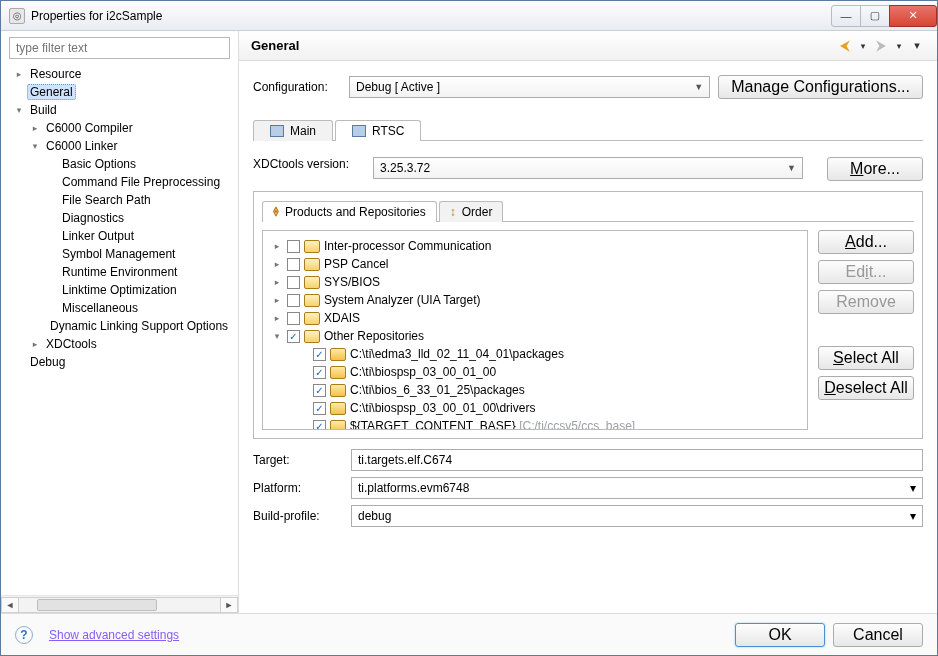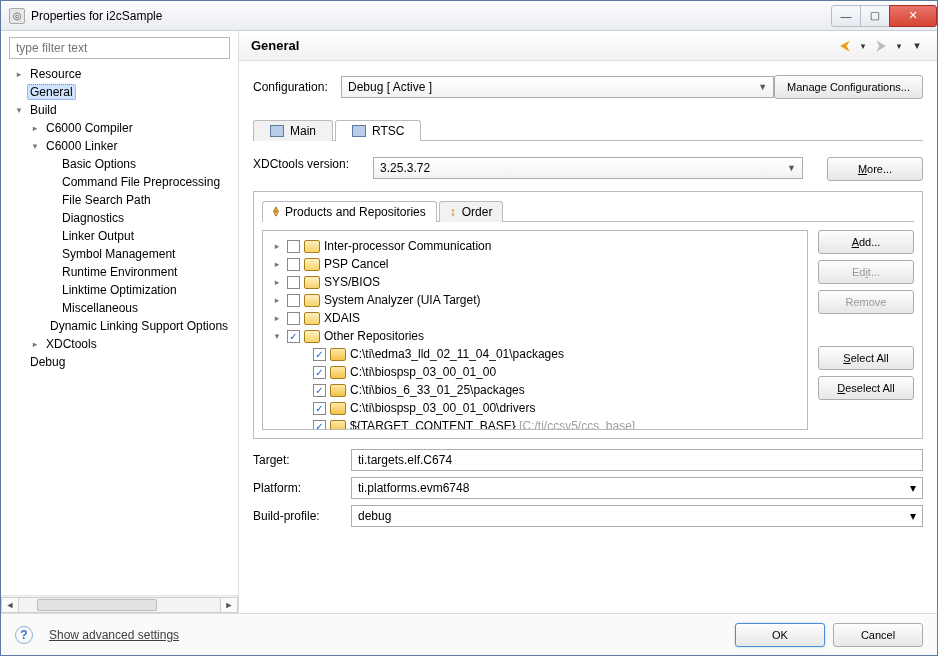--- a/index.html
+++ b/index.html
@@ -102,35 +102,35 @@
   .main-header .heading { font-weight:bold; font-size:13px; flex:1; }
   .nav-btns { display:flex; align-items:center; gap:2px; }
   .nav-btn { width:16px; height:16px; display:inline-flex; align-items:center; justify-content:center;}
   .arrow-left { color:#e8a21e; font-size:14px;}
   .arrow-right { color:#bbb; font-size:14px;}
   .menu-dot { color:#333; font-size:9px;}
   .main-content {
     flex:1; overflow:auto; padding:14px 14px 6px 14px;
     display:flex; flex-direction:column; gap:10px;
   }
-  .config-row { display:flex; align-items:center; gap:0; }
+  .config-row { display:flex; align-items:center; gap:8px; }
   .config-row .lbl { width:88px; }
   .select {
     flex:1; height:22px; border:1px solid #acacac;
     background:linear-gradient(#fff,#f2f2f2);
     display:flex; align-items:center; justify-content:space-between;
     padding:0 6px; font-size:12px;
   }
   .select .drop { font-size:9px; color:#555;}
   .btn {
     height:24px; padding:0 12px;
     border:1px solid #acacac;
     background:linear-gradient(#fdfdfd,#e7e7e7);
     display:inline-flex; align-items:center; justify-content:center;
-    font-size:11px; color:#000;
+    font-size:16px; color:#000;
     border-radius:3px; cursor:default;
     white-space:nowrap;
   }
   .btn.disabled { color:#999; }
   .btn.primary { border-color:#4a90d9; box-shadow:0 0 2px rgba(74,144,217,.5);}
   
   .tabstrip { display:flex; align-items:flex-end; border-bottom:1px solid #bbb; }
   .tab {
     border:1px solid #bbb; border-bottom:none;
     padding:3px 16px; margin-right:2px;
@@ -184,21 +184,21 @@
   .footer {
     height:42px; border-top:1px solid #ddd;
     display:flex; align-items:center; padding:0 14px;
     background:#fafafa;
   }
   .footer .help {
     width:18px;height:18px;border:1px solid #89aee0;border-radius:50%;
     color:#3172c5; display:flex;align-items:center;justify-content:center;
     font-weight:bold; margin-right:16px;
   }
-  .footer .adv { color:#404040; text-decoration:underline; cursor:pointer;}
+  .footer .adv { color:#8b5cf6; text-decoration:underline; cursor:pointer;}
   .footer .spacer { flex:1;}
   .footer .btn { width:90px; text-align:center; justify-content:center; margin-left:8px;}
   .u { text-decoration:underline; }
 </style>
 </head>
 <body>
 
 <div class="window">
 
   <div class="titlebar">

